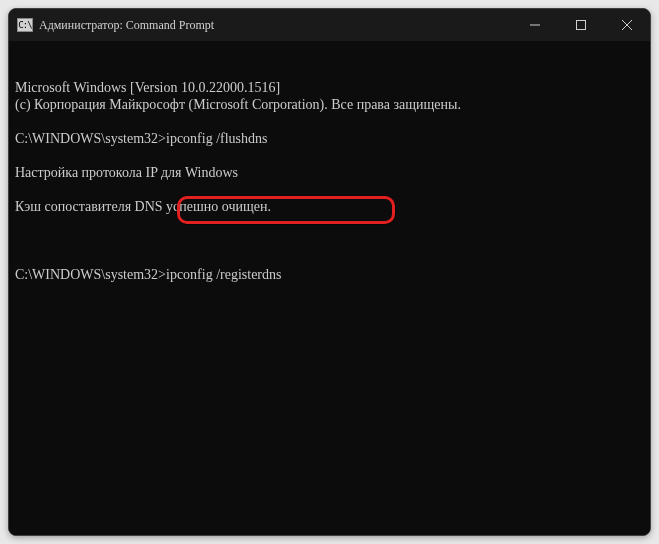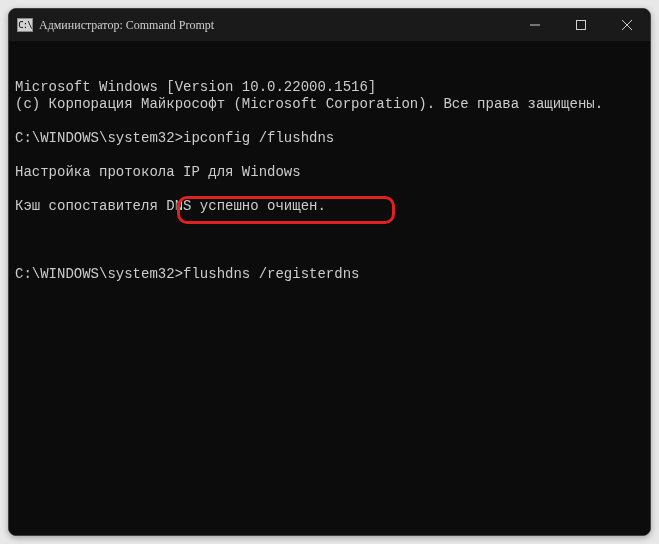--- a/index.html
+++ b/index.html
@@ -57,21 +57,21 @@
       display: flex;
       align-items: center;
       justify-content: center;
       color: #d0d0d0;
     }
     .win-btn svg { width: 10px; height: 10px; }
     .terminal {
       flex: 1;
       background: #0c0c0c;
       color: #cccccc;
-      font-family: Liberation Mono, monospace;
+      font-family: Liberation Serif, serif;
       font-size: 14px;
       line-height: 17px;
       padding: 4px 6px;
       white-space: pre-wrap;
       position: relative;
     }
     .line { min-height: 17px; }
     .highlight-box {
       position: absolute;
       border: 3px solid #e22020;
@@ -108,16 +108,16 @@
       <div class="win-btn close">
         <svg viewBox="0 0 10 10">
             <line x1="0" y1="0" x2="10" y2="10" stroke="#d0d0d0" stroke-width="1"></line>
             <line x1="10" y1="0" x2="0" y2="10" stroke="#d0d0d0" stroke-width="1"></line>
           </svg>
       </div>
     </div>
   </div>
   <div class="terminal">
     <div id="lines-container"><div class="line">Microsoft Windows [Version 10.0.22000.1516]</div><div class="line">(c) Корпорация Майкрософт (Microsoft Corporation). Все права защищены.</div><div class="line"></div><div class="line">C:\WINDOWS\system32&gt;ipconfig /flushdns</div><div class="line"></div><div class="line">Настройка протокола IP для Windows</div><div class="line"></div><div class="line">Кэш сопоставителя DNS успешно очищен.</div><div class="line"></div></div>
-    <div class="line"><span>C:\WINDOWS\system32&gt;</span><span>flushdns /registerdns</span><span class="cursor"></span></div>
+    <div class="line"><span>C:\WINDOWS\system32&gt;</span><span>ipconfig /registerdns</span><span class="cursor"></span></div>
     <div class="highlight-box" style="top: 155px; left: 168px; width: 218px; height: 28px;"></div>
   </div>
 </div>
 
 </body></html>

